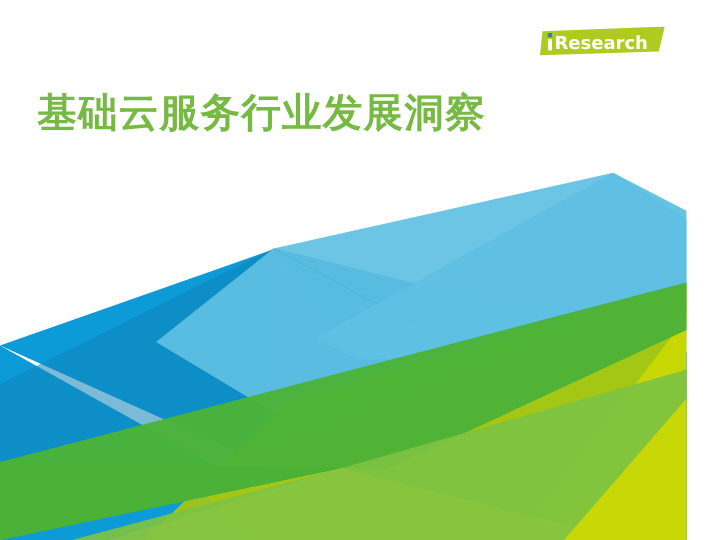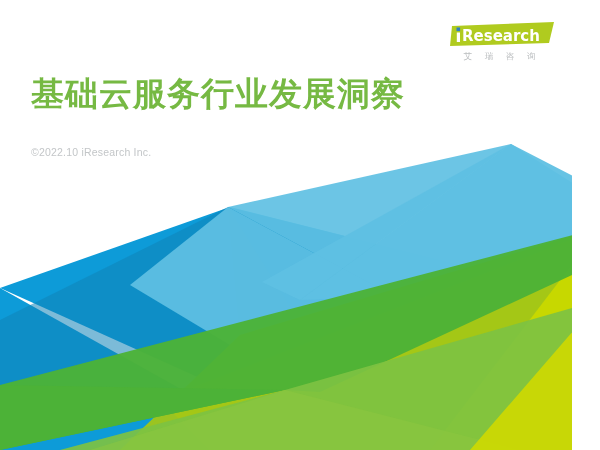--- a/index.html
+++ b/index.html
@@ -114,20 +114,18 @@
     </g>
   </svg>
 
   <div id="logo-block">
     <svg id="logo-mark" viewBox="0 0 104 46" aria-hidden="true">
       <polygon points="2,4 104,0 99,21 0,24" fill="#b0cb1f"></polygon>
       <rect x="6.5" y="5.5" width="3.6" height="3.6" fill="#2f7fc1"></rect>
       <rect x="6.8" y="10.5" width="3.2" height="9.5" fill="#ffffff"></rect>
       <text x="12" y="19.2" font-family="DejaVu Sans, sans-serif" font-size="15" font-weight="bold" fill="#ffffff">Research</text>
     </svg>
-    <div id="logo-cn">艾 瑞 咨 询</div>
   </div>
 
   <div id="title">基础云服务行业发展洞察</div>
 
-  <div id="copyright">©2022.10 iResearch Inc.</div>
 
 </div>
 
 </body></html>

